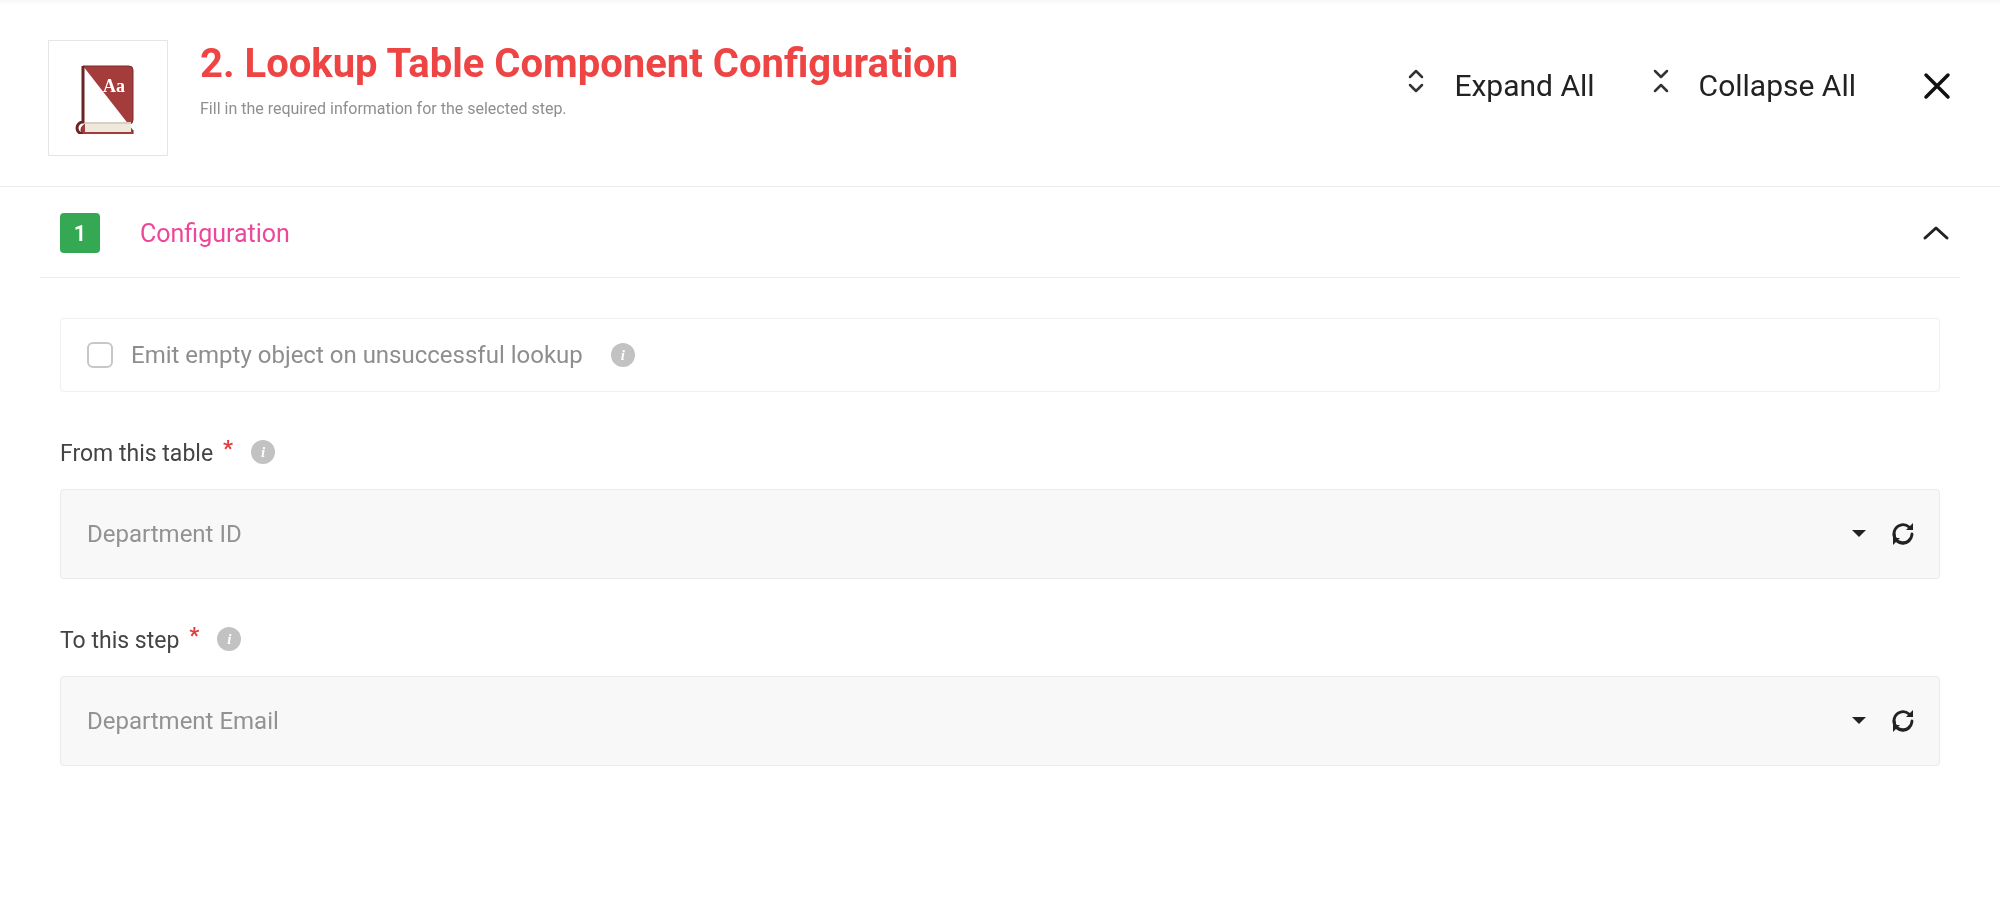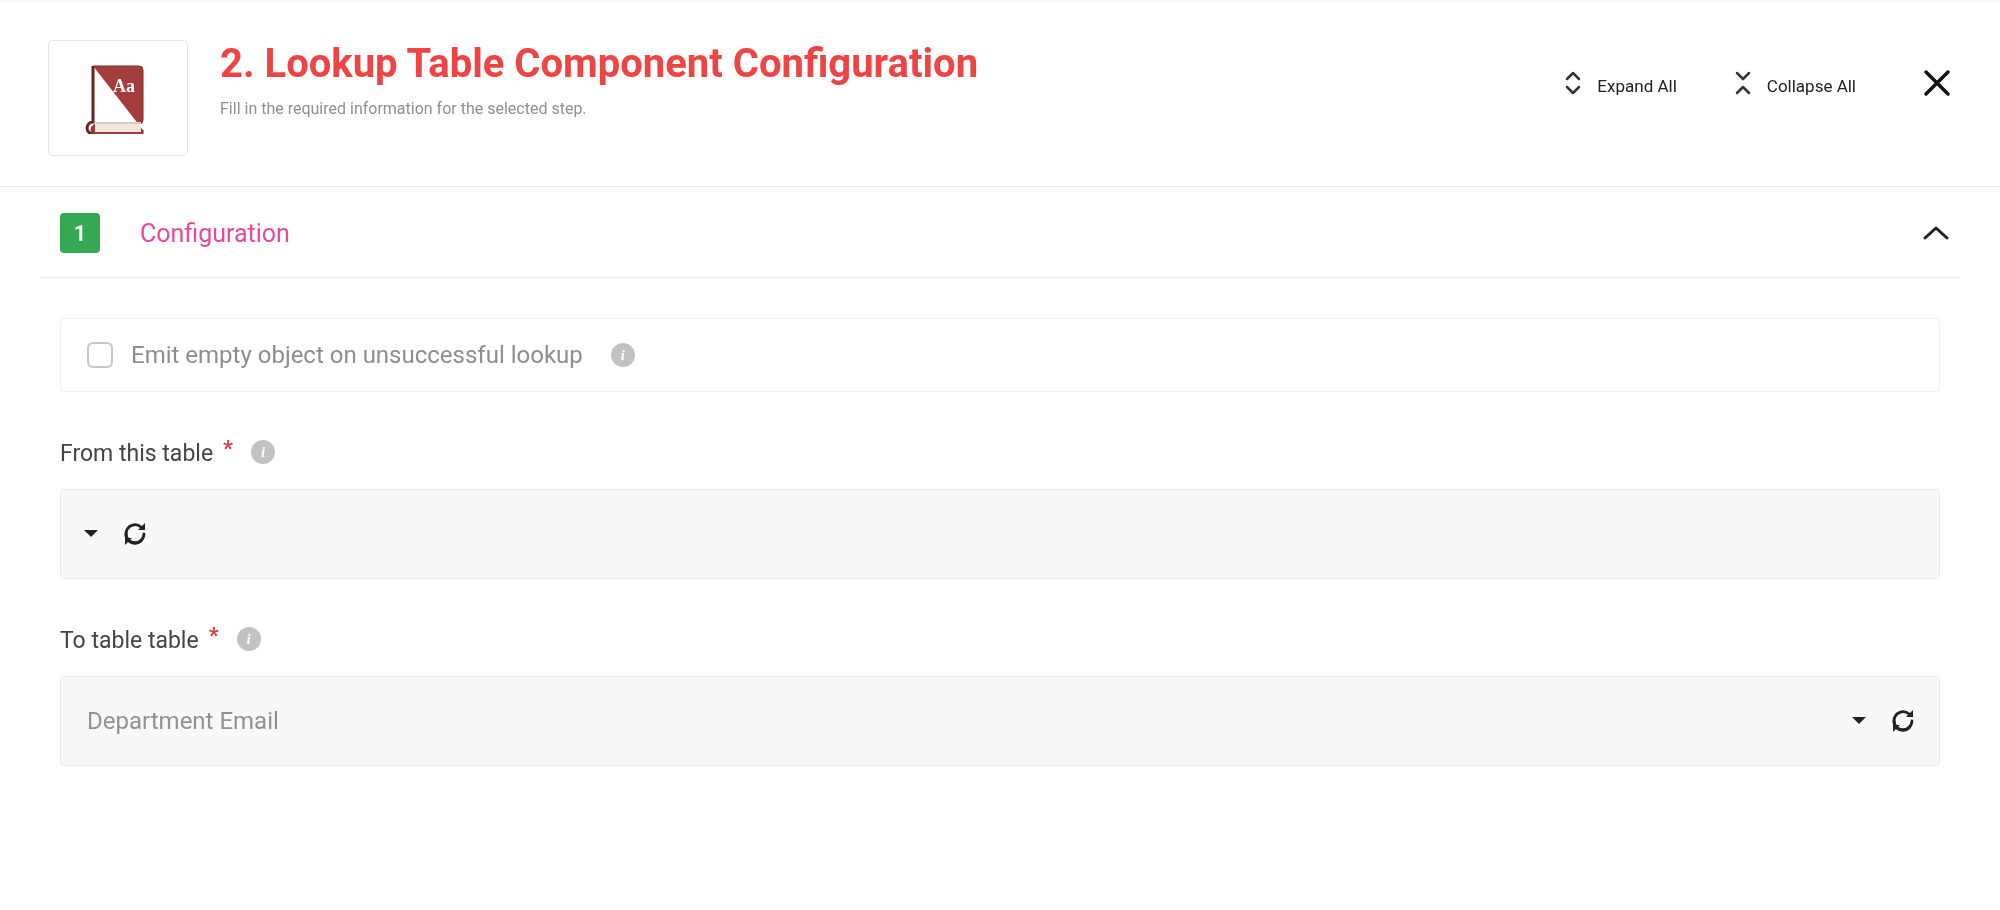--- a/index.html
+++ b/index.html
@@ -7,33 +7,33 @@
 
   .outer { width:2000px; height:910px; overflow:hidden; }
 
   .header {
     display:flex; align-items:flex-start; padding: 40px 48px 30px 48px;
     border-bottom:1px solid #eaeaea;
     background:#fff;
     box-shadow: inset 0 6px 6px -6px rgba(0,0,0,0.08);
   }
   .app-icon-box {
-    width:140px; height:116px; border:1px solid #e5e5e5; border-radius:5px;
+    width:120px; height:116px; border:1px solid #e5e5e5; border-radius:0;
     display:flex; align-items:center; justify-content:center; margin-right:32px;
     background:#fff;
   }
   .title-block { flex:1; }
   .title-block h1 { margin:0; font-size:40px; font-weight:700; color:#ef4444; }
   .title-block p { margin:12px 0 0 0; font-size:16px; color:#8f8f8f; }
 
   .header-actions {
     display:flex; align-items:center; gap:56px; padding-top:28px;
   }
   .expand-all, .collapse-all {
-    display:flex; align-items:flex-end; gap:14px; font-size:17px; color:#222; cursor:pointer;
+    display:flex; align-items:flex-start; gap:28px; font-size:30px; color:#222; cursor:pointer;
   }
   .close-x { font-size:36px; cursor:pointer; margin-left:10px; }
 
   .body { padding: 0 40px; }
   .section-head {
     display:flex; align-items:center; padding:26px 0 24px 0;
     border-bottom:1px solid #ececec;
   }
   .step-badge {
     background:#34a853; color:#fff; width:40px; height:40px; border-radius:4px;
@@ -143,41 +143,42 @@
         <span class="info-badge">i</span>
       </div>
 
       <div class="field-block">
         <div class="field-label">
           <span>From this table</span>
           <span class="required-star">*</span>
           <span class="info-badge">i</span>
         </div>
         <div class="select-box">
+          <div class="select-value">Department ID</div>
           <div class="select-actions">
             <span class="caret">
               <svg width="16" height="10" viewBox="0 0 16 10">
                 <path d="M1 1 L8 8 L15 1 Z" fill="#222"></path>
               </svg>
             </span>
             <span class="refresh">
               <svg width="28" height="24" viewBox="0 0 28 24">
                 <path d="M23 12 a9 9 0 1 1 -3 -7" fill="none" stroke="#222" stroke-width="2.8" stroke-linecap="round"></path>
                 <path d="M24 1 l0 7 l-7 0 Z" fill="#222"></path>
                 <path d="M5 12 a9 9 0 0 0 15 7" fill="none" stroke="#222" stroke-width="2.8" stroke-linecap="round"></path>
                 <path d="M4 23 l0 -7 l7 0 Z" fill="#222"></path>
               </svg>
             </span>
           </div>
         </div>
       </div>
 
       <div class="field-block">
         <div class="field-label">
-          <span>To table table</span>
+          <span>To this step</span>
           <span class="required-star">*</span>
           <span class="info-badge">i</span>
         </div>
         <div class="select-box">
           <div class="select-value">Department Email</div>
           <div class="select-actions">
             <span class="caret">
               <svg width="16" height="10" viewBox="0 0 16 10">
                 <path d="M1 1 L8 8 L15 1 Z" fill="#222"></path>
               </svg>

